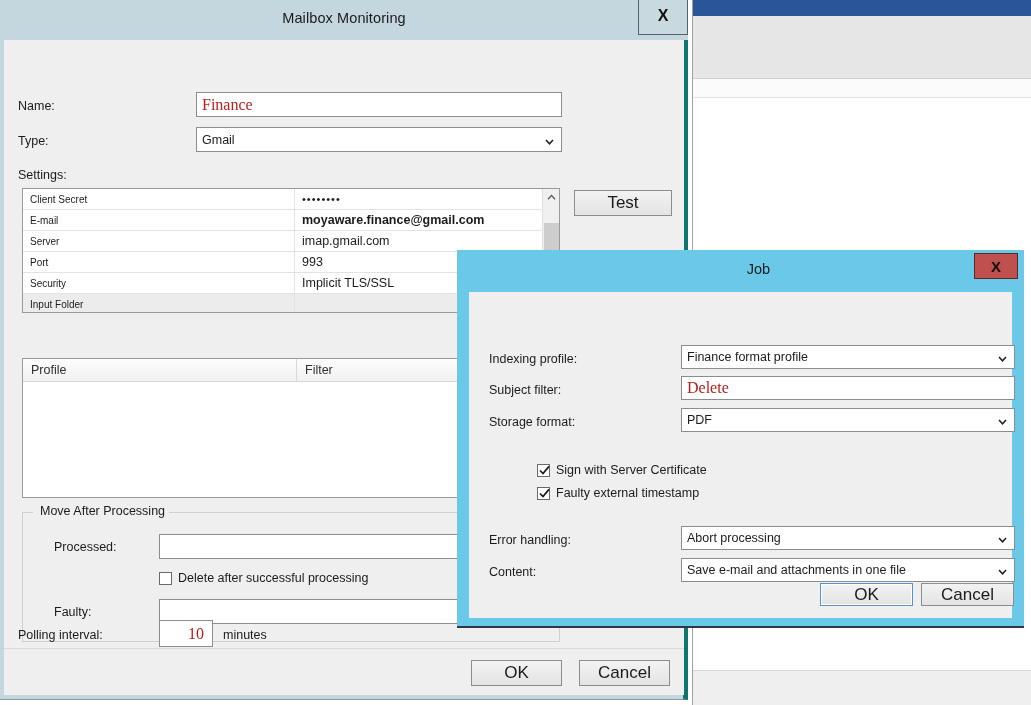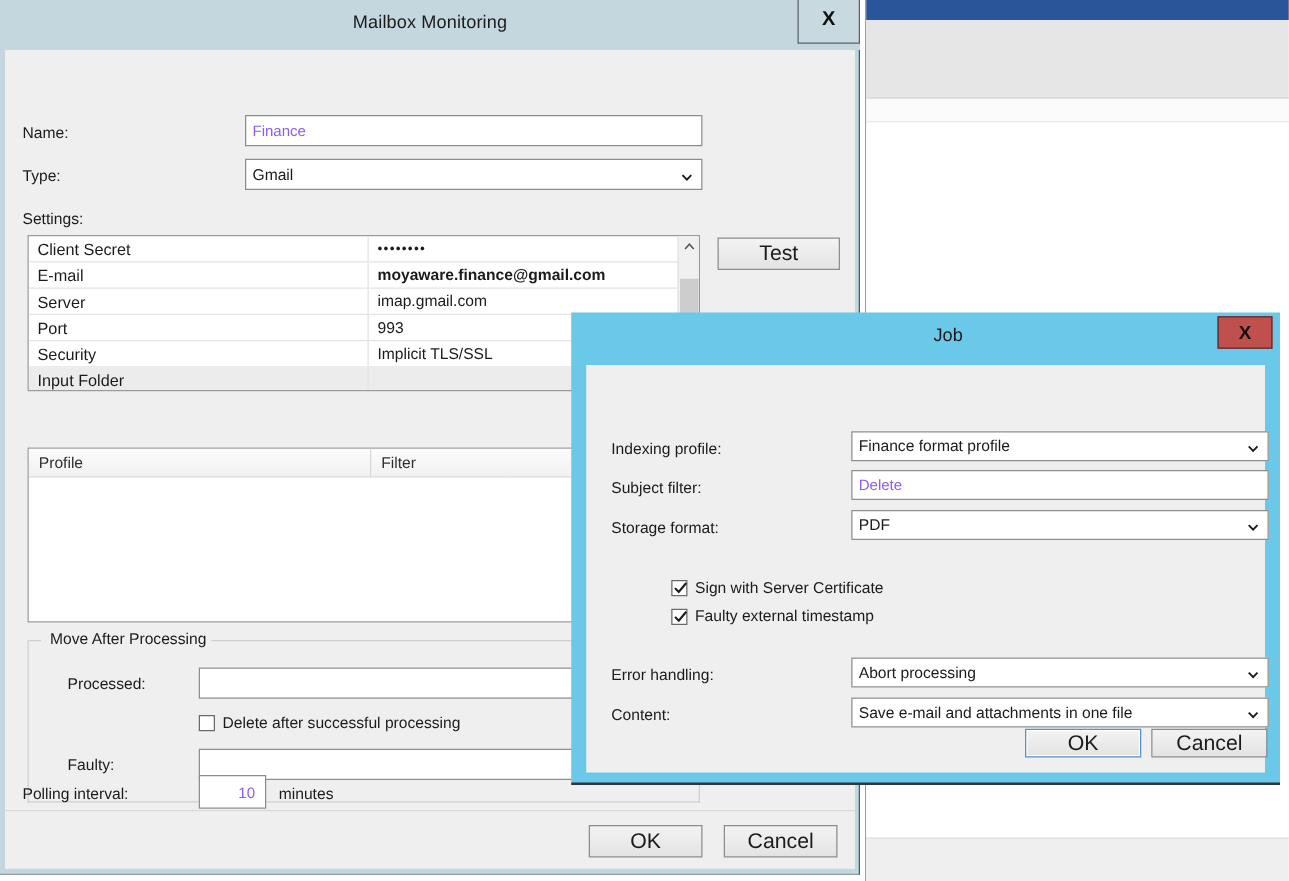--- a/index.html
+++ b/index.html
@@ -65,21 +65,21 @@
     width: 100%; height: 34px;
     background: #efefef;
   }
 
   
   #mailbox-dialog {
     position: absolute;
     left: 0px; top: 0px;
     width: 688px; height: 700px;
     background: #c4d6de;
-    border-right: 1px solid #0f766e;
+    border-right: 5px solid #0f766e;
     border-bottom: 1px solid #8e9ba1;
     box-sizing: border-box;
     padding-left: 48px;
   }
   #mailbox-titlebar {
     position: absolute;
     left: 0; top: 0;
     width: 688px; height: 40px;
     background: #c4d6de;
   }
@@ -118,23 +118,23 @@
     position: absolute;
     font-size: 12.5px;
     color: #1b1b1b;
     white-space: nowrap;
   }
   .txtbox {
     position: absolute;
     background: #ffffff;
     border: 1px solid #8d8d8d;
     box-sizing: border-box;
-    font-family: Liberation Sans, sans-serif;
-    font-size: 12px;
-    color: #8b5cf6;
+    font-family: Liberation Serif, serif;
+    font-size: 16px;
+    color: #b91c1c;
     padding: 0 5px;
     display: flex;
     align-items: center;
     cursor: text;
   }
   .combo {
     position: absolute;
     background: #ffffff;
     border: 1px solid #8d8d8d;
     box-sizing: border-box;
@@ -187,21 +187,21 @@
     display: flex;
     cursor: default;
   }
   .srow.sel { background: #ececec; }
   .srow .c1 {
     width: 272px;
     border-right: 1px solid #e3e3e3;
     padding-left: 7px;
     display: flex;
     align-items: center;
-    font-size: 13px;
+    font-size: 10px;
     box-sizing: border-box;
   }
   .srow .c2 {
     flex: 1;
     padding-left: 7px;
     display: flex;
     align-items: center;
     font-size: 12.5px;
     box-sizing: border-box;
   }

